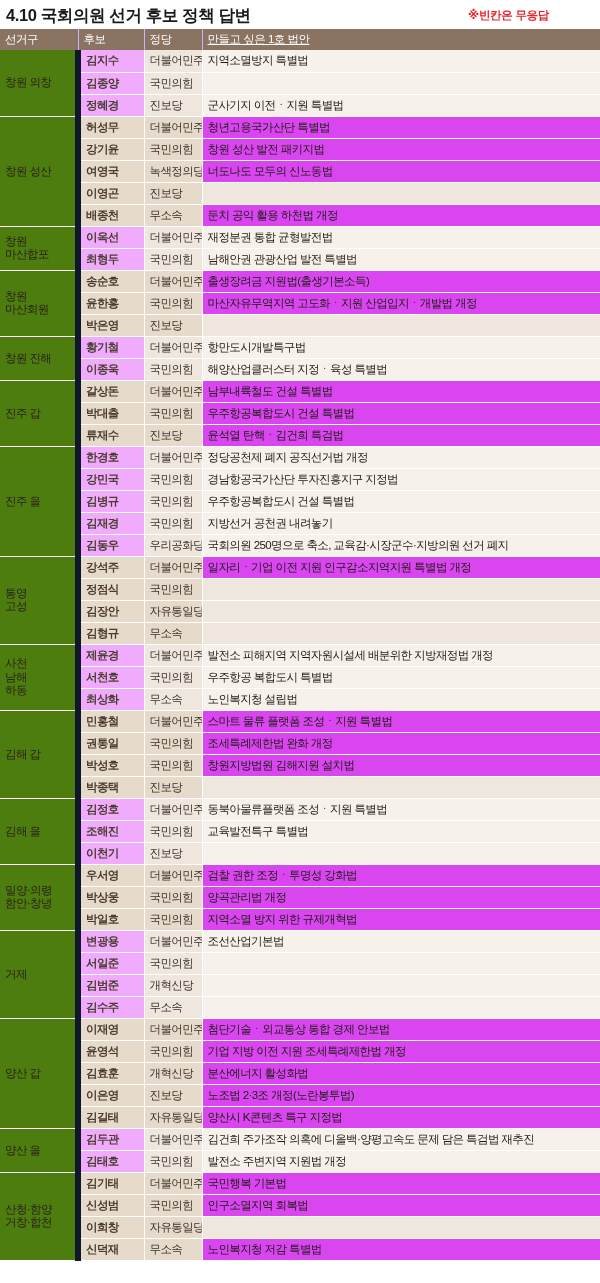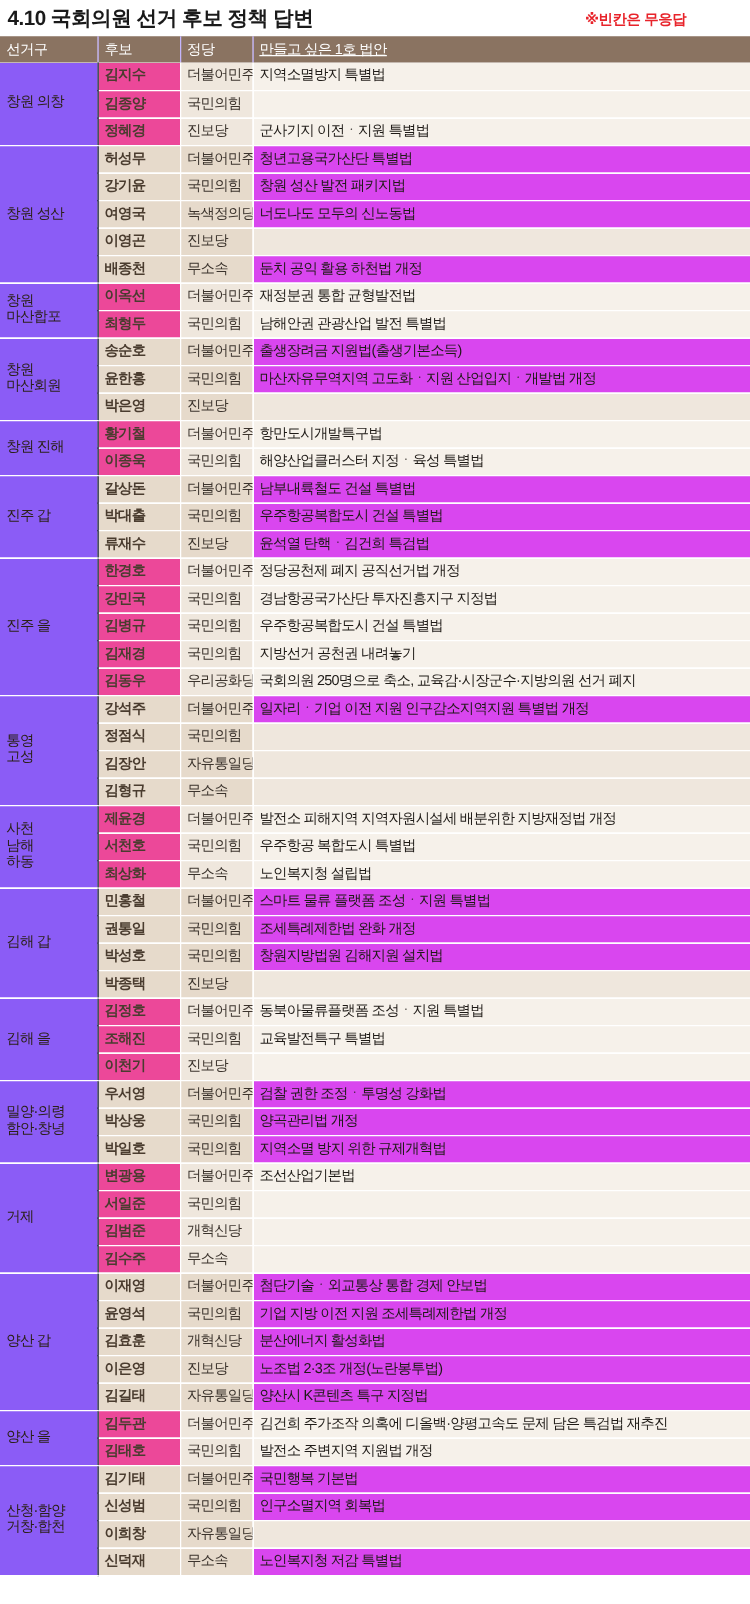--- a/index.html
+++ b/index.html
@@ -68,32 +68,32 @@
     letter-spacing: -0.6px;
     padding: 3px 5px;
     border-bottom: 1px solid #ffffff;
     vertical-align: middle;
     height: 22px;
     line-height: 1.15;
     overflow: hidden;
     white-space: nowrap;
   }
   td.district {
-    background: #8b5cf6;
+    background: #4d7c0f;
     font-size: 12.5px;
     color: #2b2118;
     letter-spacing: -0.8px;
     vertical-align: top;
     padding-top: 4px;
-    border-right: 1px solid #0f172a;
+    border-right: 6px solid #0f172a;
     border-bottom: 1px solid #ffffff;
   }
   td.district .d-line { display: block; }
   td.name {
-    background: #ec4899;
+    background: #f0abfc;
     color: #4a3c2f;
     font-weight: bold;
     font-size: 12px;
     letter-spacing: -0.8px;
     border-right: 1px solid #ffffff;
   }
   td.party {
     background: #efe7dd;
     font-size: 9px;
     letter-spacing: -0.7px;

